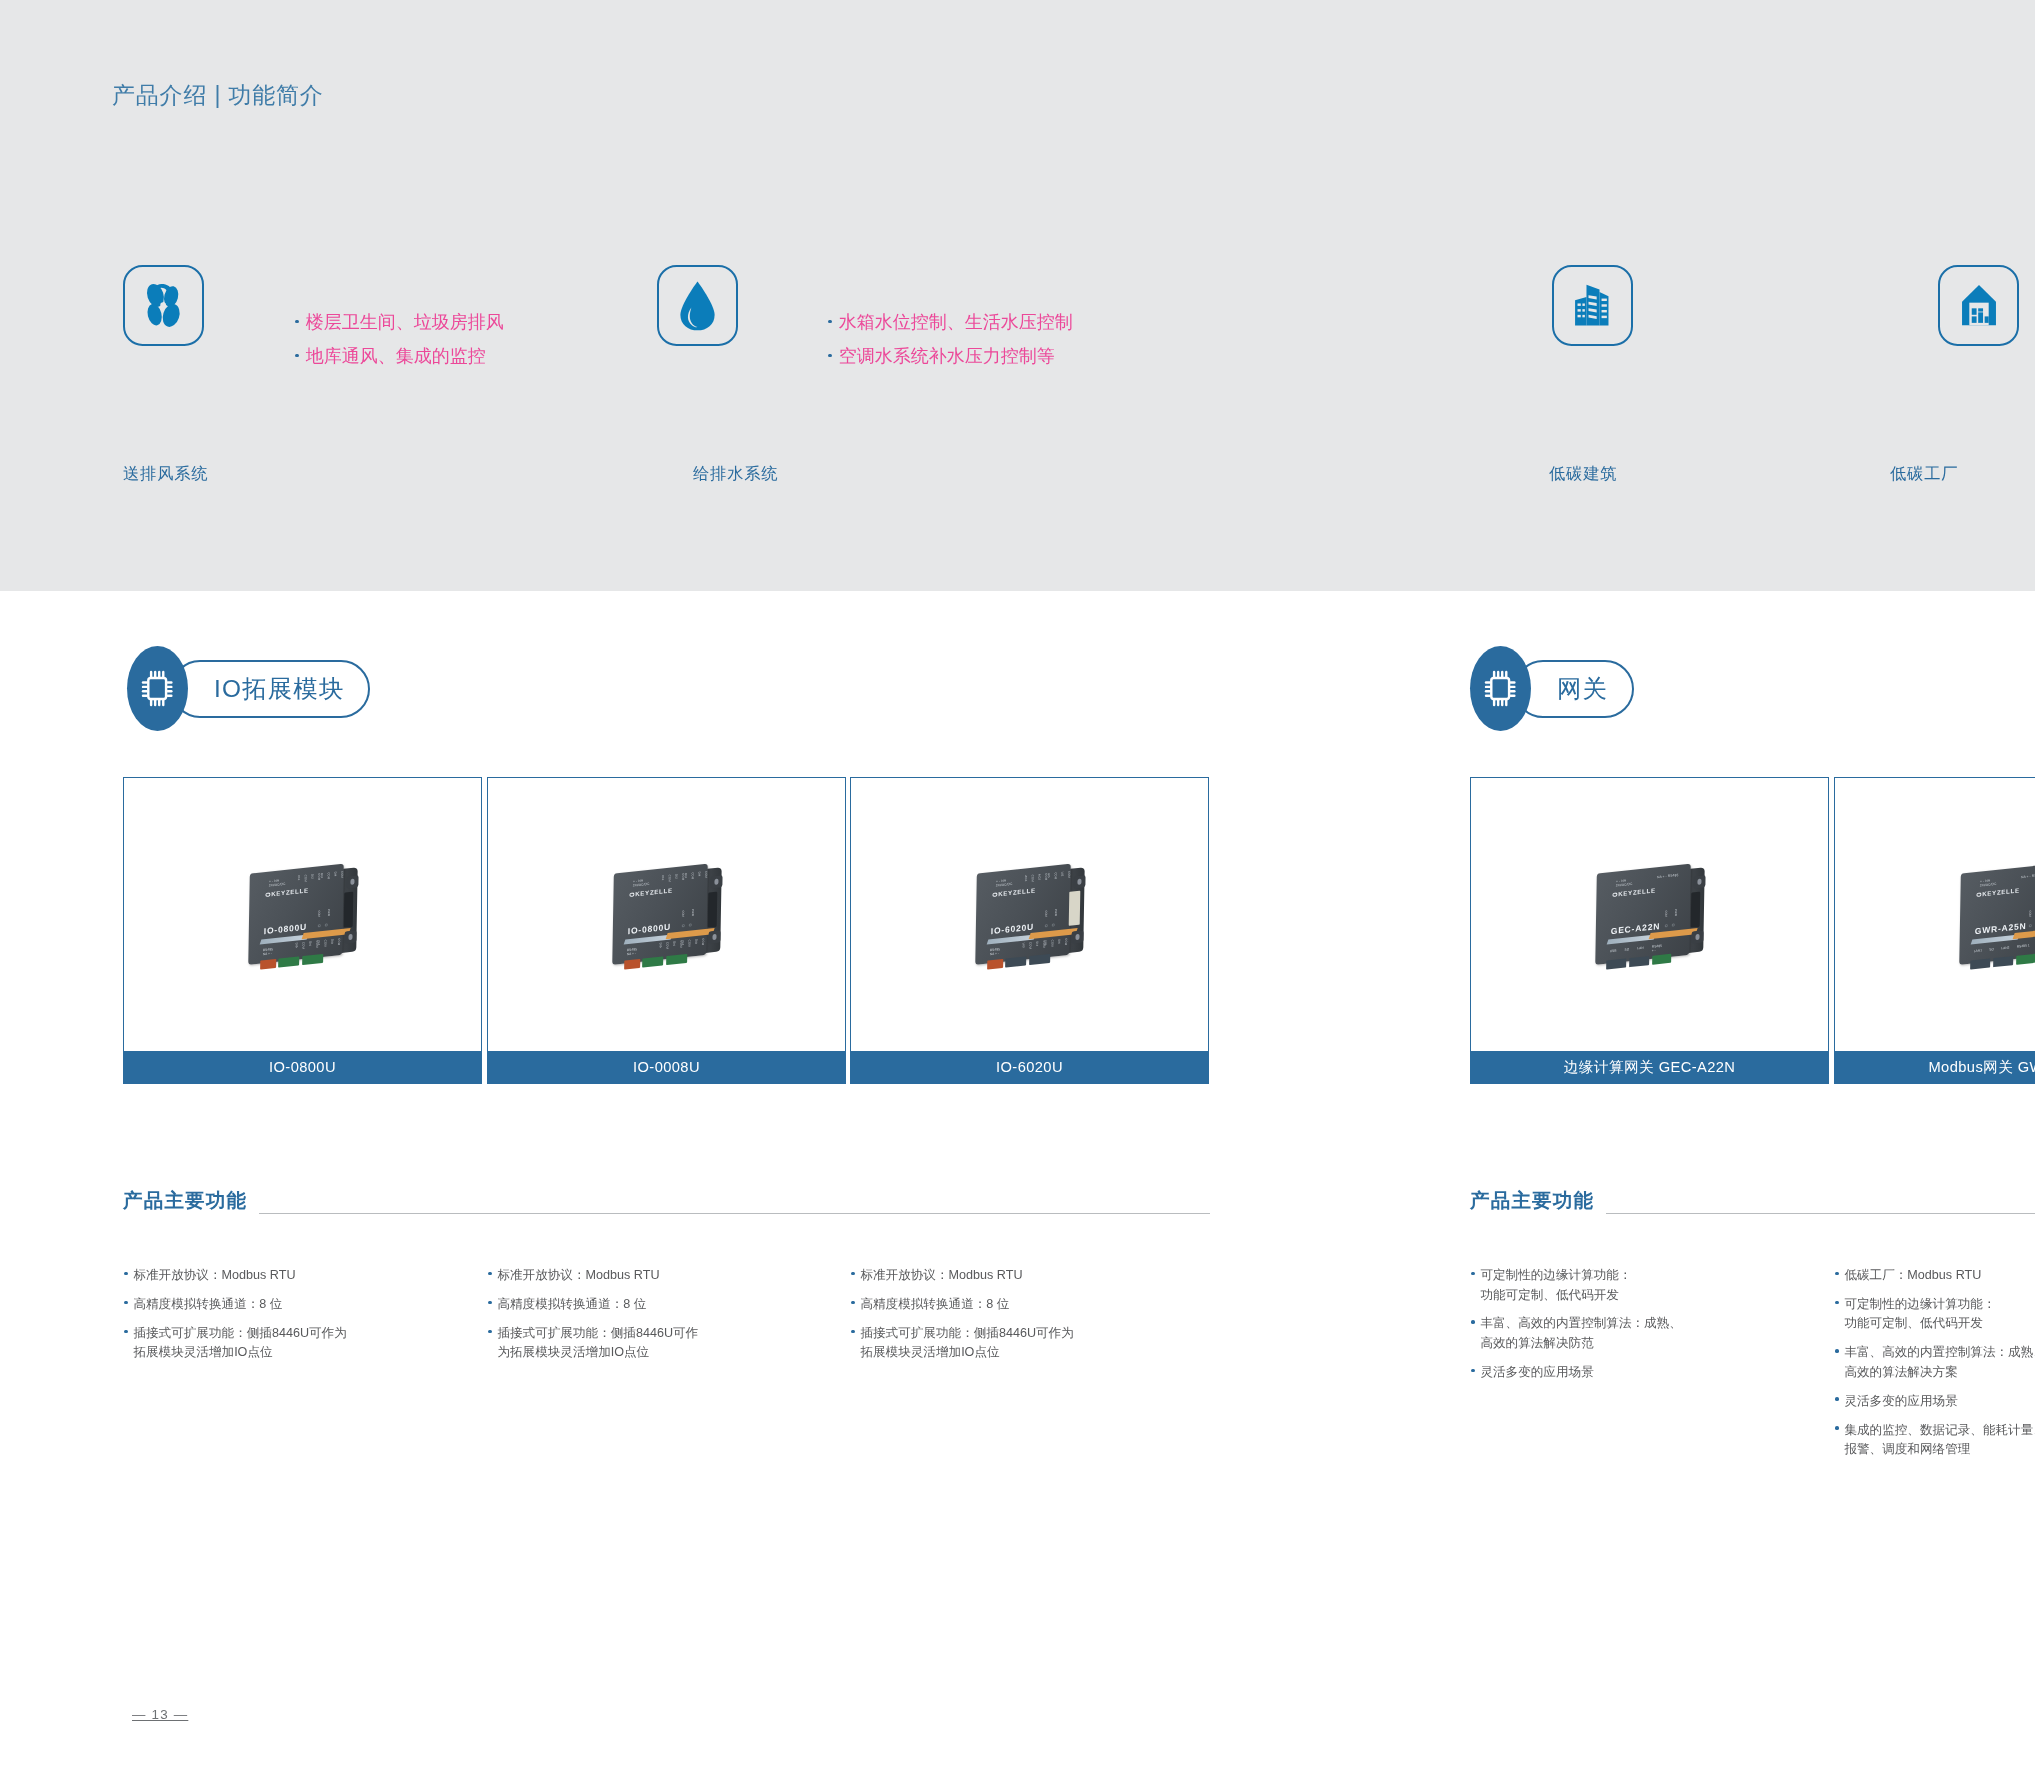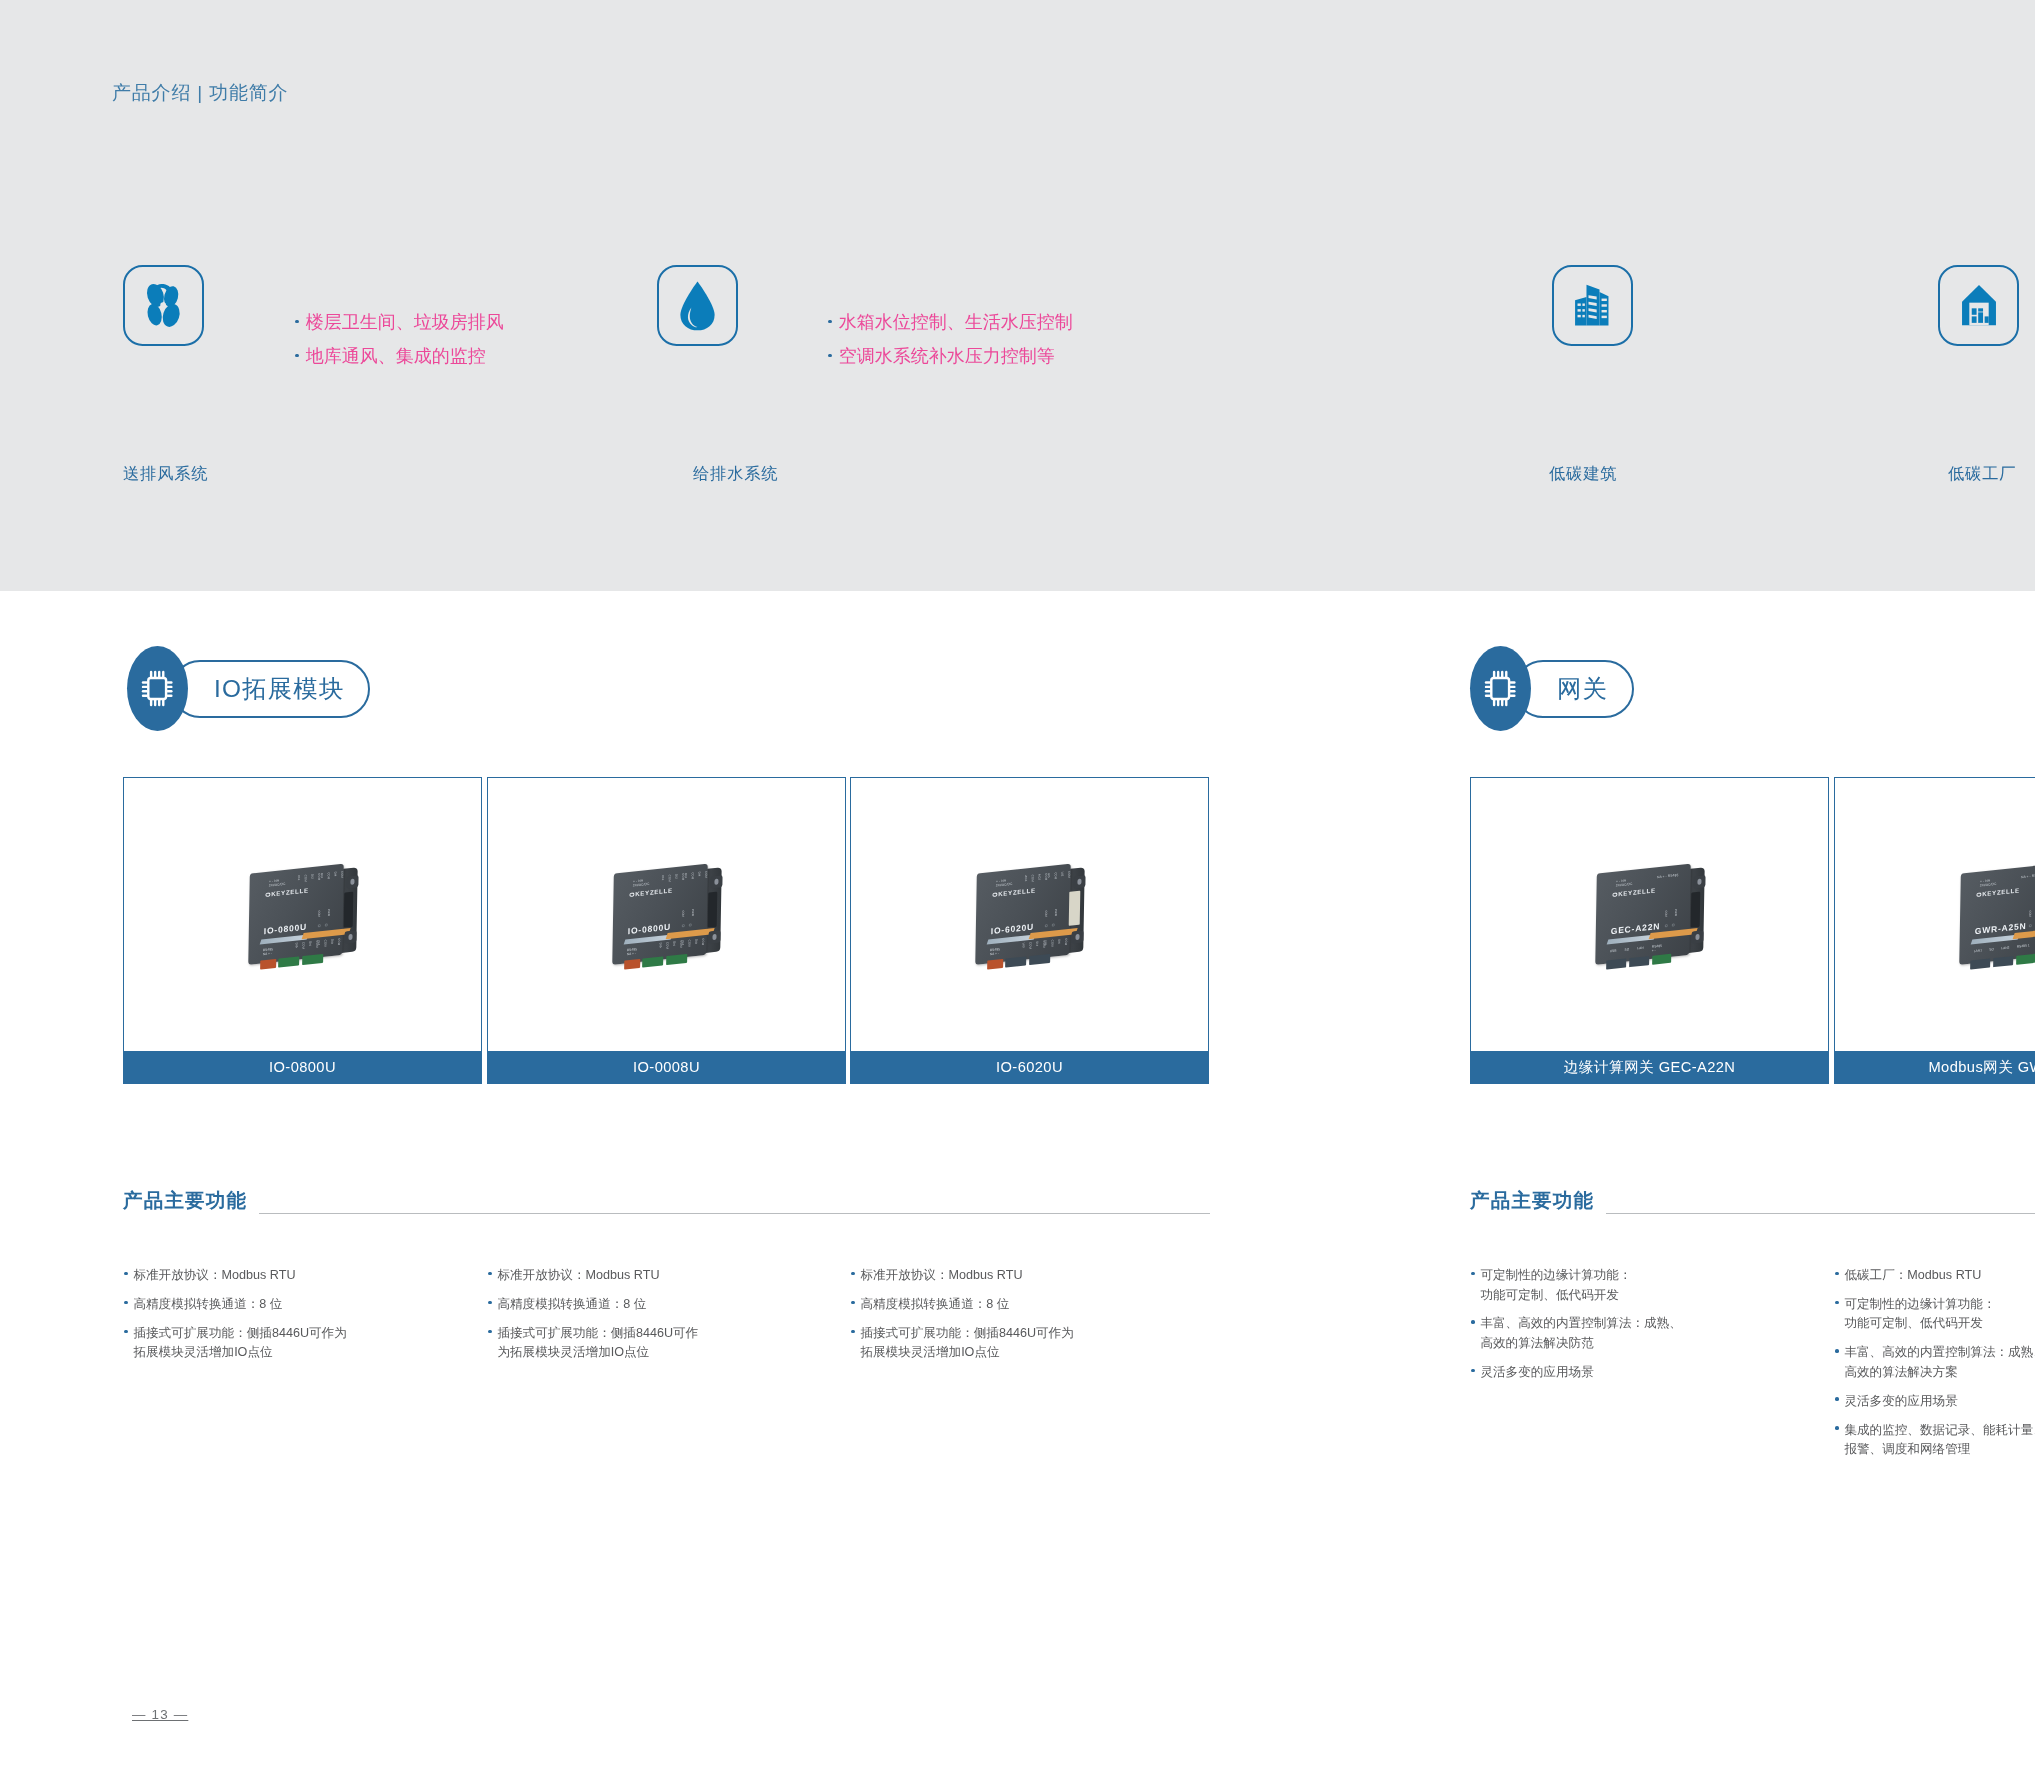--- a/index.html
+++ b/index.html
@@ -12,21 +12,21 @@
   }
 
   
   .top-band {
     position: absolute; left: 0; top: 0; width: 2622px; height: 591px;
     background: #e6e7e8;
   }
 
   .hdr {
     position: absolute; top: 80px;
-    font-size: 19px; letter-spacing: 0.8px;
+    font-size: 23px; letter-spacing: 0.8px;
     color: #3f7ca8; font-weight: 400; white-space: nowrap;
   }
   .hdr-left  { left: 112px; }
 
   
   .tile {
     position: absolute;
     border: 2px solid #1b6fa8;
     border-radius: 19.5px;
     background: transparent;
@@ -293,21 +293,21 @@
           <rect x="34" y="62" width="12" height="16"></rect>
           <rect x="34" y="82" width="12" height="16"></rect>
           <rect x="50" y="72" width="12" height="26"></rect>
           <rect x="50" y="62" width="12" height="8"></rect>
           <rect x="66" y="82" width="10" height="16"></rect>
         </g>
       </g>
     </svg>
   </span>
 </div>
-<div class="tile-caption" style="left:1948px; top:463px;">低碳工厂</div>
+<div class="tile-caption" style="left:1890px; top:463px;">低碳工厂</div>
 
 <div class="badge" style="left:127px; top:646px;">
   <div class="badge-pill">
     <span class="badge-text">IO拓展模块</span>
   </div>
   <div class="badge-chip">
     <svg width="34" height="39" viewBox="0 0 84 96">
       <g fill="#ffffff">
         <rect x="22" y="4" width="6" height="18" rx="3"></rect>
         <rect x="32" y="4" width="6" height="18" rx="3"></rect>

